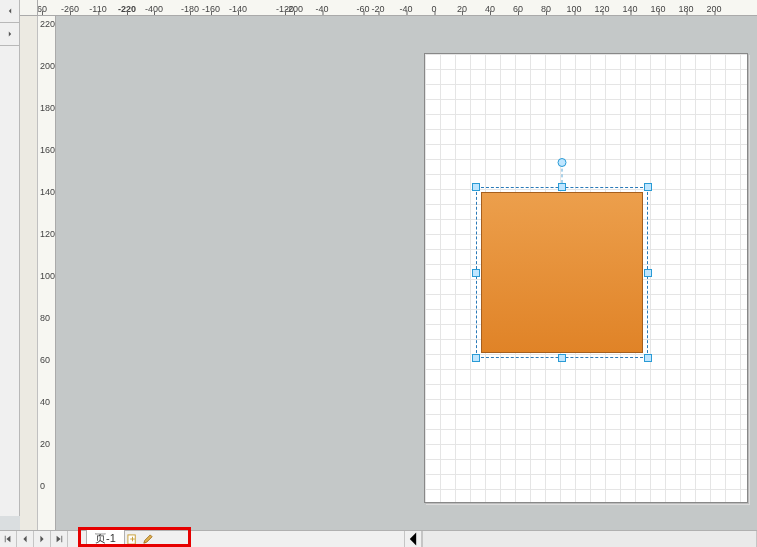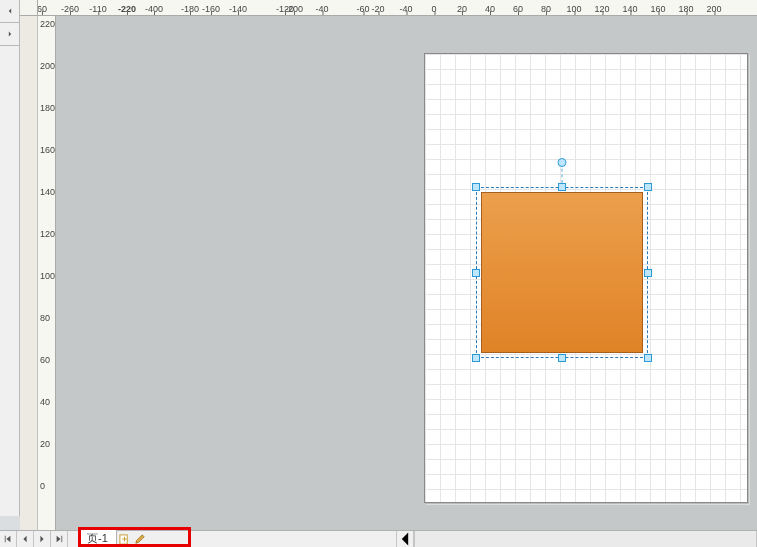--- a/index.html
+++ b/index.html
@@ -132,21 +132,21 @@
     position: absolute; left: 0; right: 0; bottom: 0; height: 17px;
     background: #f0f0f0; border-top: 1px solid #b0b0b0;
     display: flex; align-items: stretch;
   }
   #bottom-bar .nav-btn {
     width: 17px; display: flex; align-items: center; justify-content: center;
     border-right: 1px solid #c5c5c5; cursor: pointer;
   }
   #bottom-bar .nav-btn svg { width: 8px; height: 8px; fill: #555; }
   #tab-area {
-    display: flex; align-items: stretch; margin-left: 10px;
+    display: flex; align-items: stretch; margin-left: 18px;
     position: relative;
   }
   .page-tab {
     padding: 0 8px; display: flex; align-items: center; background: #fff;
     border: 1px solid #b0b0b0; border-top: none; border-bottom: 1px solid #fff;
     font-size: 11px; color: #333; cursor: pointer; margin-top: -1px;
   }
   .tab-icon {
     width: 15px; display: flex; align-items: center; justify-content: center;
     cursor: pointer;

